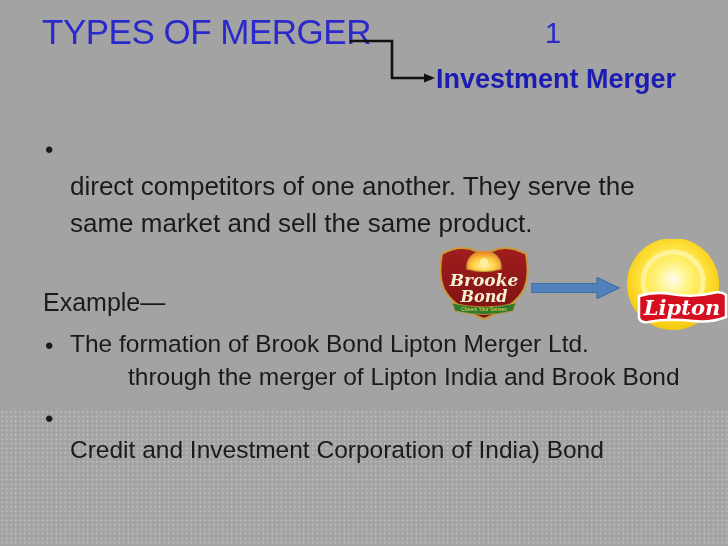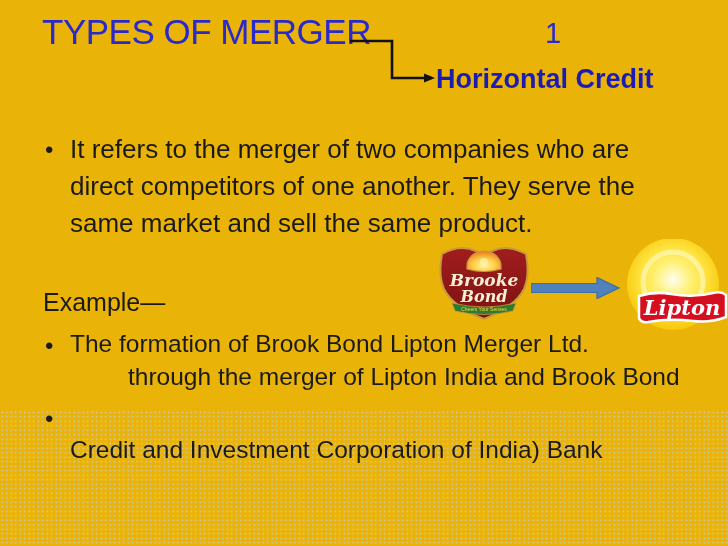--- a/index.html
+++ b/index.html
@@ -1,18 +1,18 @@
 <!DOCTYPE html>
 <html><head>
 <meta charset="utf-8">
 <style>
   html,body{margin:0;padding:0;}
   body{font-family:"Liberation Sans",sans-serif;}
   #slide{
-    position:relative;width:728px;height:546px;background:#eab308;
+    position:relative;width:728px;height:546px;background:#a3a3a3;
     overflow:hidden;color:#1a1a1a;
   }
   
   .dot-band{
     position:absolute;left:0;top:410px;width:728px;height:136px;
     background-image:radial-gradient(circle,#c7c7c7 0.8px,rgba(255,255,255,0) 1px);
     background-size:4.5px 4.5px;
     z-index:0;
   }
   .layer{position:absolute;z-index:2;}
@@ -36,40 +36,39 @@
 </style>
 </head>
 <body>
 
 <div id="slide">
 
   <div class="dot-band"></div>
 
   <div class="layer title">TYPES OF MERGER</div>
   <div class="layer slide-number">1</div>
-  <div class="layer subtitle">Horizontal Credit</div>
+  <div class="layer subtitle">Investment Merger</div>
 
   <svg class="connector-svg" width="92" height="52" viewBox="0 0 92 52">
     <polyline points="2,5 44,5 44,42 77,42" fill="none" stroke="#111111" stroke-width="2.6"></polyline>
     <polygon points="76,37.5 87,42 76,46.5" fill="#111111"></polygon>
   </svg>
 
   <div class="layer bullet-dot b1" style="top:136px;">•</div>
-  <div class="body-line b1" style="left:70px;top:134px;">It refers to the merger of two companies who are</div>
   <div class="body-line b1" style="left:70px;top:208px;">same market and sell the same product.</div>
   <div class="body-line b1" style="left:70px;top:171px;">direct competitors of one another. They serve the</div>
 
   <div class="layer example-label">Example—</div>
 
   <div class="layer bullet-dot b2" style="top:332px;">•</div>
   <div class="body-line b2" style="left:70px;top:330px;">The formation of Brook Bond Lipton Merger Ltd.</div>
   <div class="body-line b2" style="left:84px;top:363px;margin-left:44px;">through the merger of Lipton India and Brook Bond</div>
 
   <div class="layer bullet-dot b2" style="top:405px;">•</div>
-  <div class="body-line b2" style="left:70px;top:436px;">Credit and Investment Corporation of India) Bank</div>
+  <div class="body-line b2" style="left:70px;top:436px;">Credit and Investment Corporation of India) Bond</div>
 
   <svg class="logo" style="left:436px;top:241px;" width="96" height="80" viewBox="0 0 96 80">
     <defs>
       <radialGradient id="bbSun" cx="50%" cy="70%" r="70%">
         <stop offset="0%" stop-color="#fff3b0"></stop>
         <stop offset="45%" stop-color="#ffd24a"></stop>
         <stop offset="100%" stop-color="#e8761b"></stop>
       </radialGradient>
       <linearGradient id="bbBody" x1="0" y1="0" x2="0" y2="1">
         <stop offset="0%" stop-color="#a11d1d"></stop>

